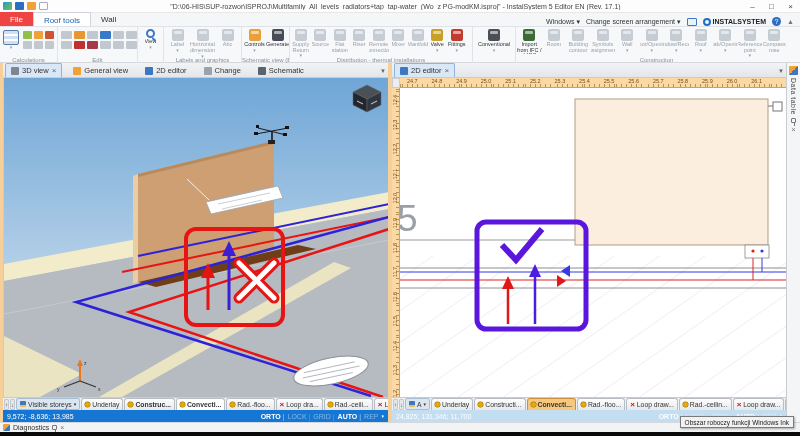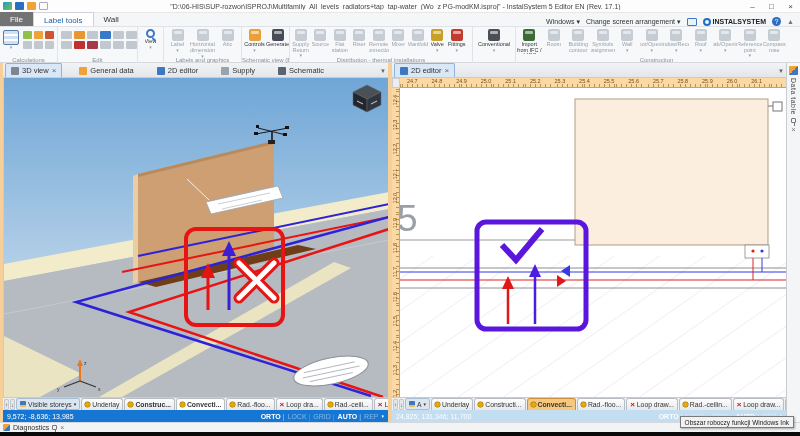--- a/index.html
+++ b/index.html
@@ -14,21 +14,21 @@
   .qa .save{background:#2a6fc0;}
   .qa .open{background:#f0a238;}
   .qa .new{background:#fff;border:1px solid #aab;}
   .title-text{flex:1;text-align:center;font-size:7px;color:#444;white-space:nowrap;overflow:hidden;text-overflow:ellipsis;padding:0 6px;}
   .winctl{display:flex;height:13px;}
   .winctl span{width:19px;text-align:center;font-size:8px;line-height:13px;color:#444;}
 
   
   .rtabs{position:absolute;left:0;top:13px;width:800px;height:14px;background:#f4f6f8;border-bottom:1px solid #dfe3e8;display:flex;align-items:flex-end;}
   .rtab{padding:2px 10px;font-size:8px;height:14px;line-height:11px;color:#333;}
-  .rtab.file{background:#737373;color:#fff;}
+  .rtab.file{background:#ef4444;color:#fff;}
   .rtab.active{background:#fff;border:1px solid #d0d4da;border-bottom:none;color:#1d5fae;}
   .rtabs-right{margin-left:auto;display:flex;align-items:center;gap:6px;padding-right:6px;font-size:7px;color:#333;}
   .mini-monitor{width:10px;height:8px;border:1px solid #3a78c8;border-radius:1px;background:#eaf2fb;display:inline-block;}
   .brand{display:flex;align-items:center;gap:2px;font-size:7px;font-weight:bold;color:#222;}
   .brand .logo{width:8px;height:8px;border-radius:50%;border:2px solid #1d6fc4;display:inline-block;}
   .help-ic{width:9px;height:9px;border-radius:50%;background:#2a6fc0;color:#fff;font-size:7px;line-height:9px;text-align:center;display:inline-block;}
   .collapse-ic{color:#777;font-size:7px;}
 
   
   .ribbon{position:absolute;left:0;top:27px;width:800px;height:36px;background:#f7f8fa;border-bottom:1px solid #d5d9de;display:flex;}
@@ -137,21 +137,21 @@
     <div class="title-text">"D:\06-HIS\SUP-rozwor\ISPROJ\Multifamily_All_levels_radiators+tap_tap-water_(Wo_z PG-modKM.isproj" - InstalSystem 5 Editor EN (Rev. 17.1)</div>
     <div class="winctl">
       <span>–</span>
       <span>□</span>
       <span>×</span>
     </div>
   </div>
 
   <div class="rtabs">
     <div class="rtab file">File</div>
-    <div class="rtab active">Label tools</div>
+    <div class="rtab active">Roof tools</div>
     <div class="rtab">Wall</div>
     <div class="rtabs-right">
       <span>Windows ▾</span>
       <span>Change screen arrangement ▾</span>
       <span class="mini-monitor"></span>
       <span class="brand">
           <span class="logo"></span>
           <span>INSTALSYSTEM</span>
         </span>
       <span class="help-ic">?</span>
@@ -389,43 +389,43 @@
           </div>
         </div>
       <div class="rgl">Construction</div>
     </div>
   </div>
 
   <div class="edge-left"></div>
 
   <div class="pane-left">
     <div class="dtabs">
-      <div style="display:flex;gap:11px">
+      <div style="display:flex;gap:5px">
 
           <div class="dtab active">
             <span class="dtab-ic ic-3d"></span>
             <span>3D view</span>
             <span class="dtab-x close">×</span>
           </div>
 
           <div class="dtab">
             <span class="dtab-ic ic-data"></span>
-            <span>General data</span>
+            <span>General view</span>
 
           </div>
 
           <div class="dtab">
             <span class="dtab-ic ic-2d"></span>
             <span>2D editor</span>
 
           </div>
 
           <div class="dtab">
             <span class="dtab-ic ic-results"></span>
-            <span>Supply</span>
+            <span>Change</span>
 
           </div>
 
           <div class="dtab">
             <span class="dtab-ic ic-print"></span>
             <span>Schematic</span>
 
           </div>
         </div>
       <span class="overflow">▼</span>

